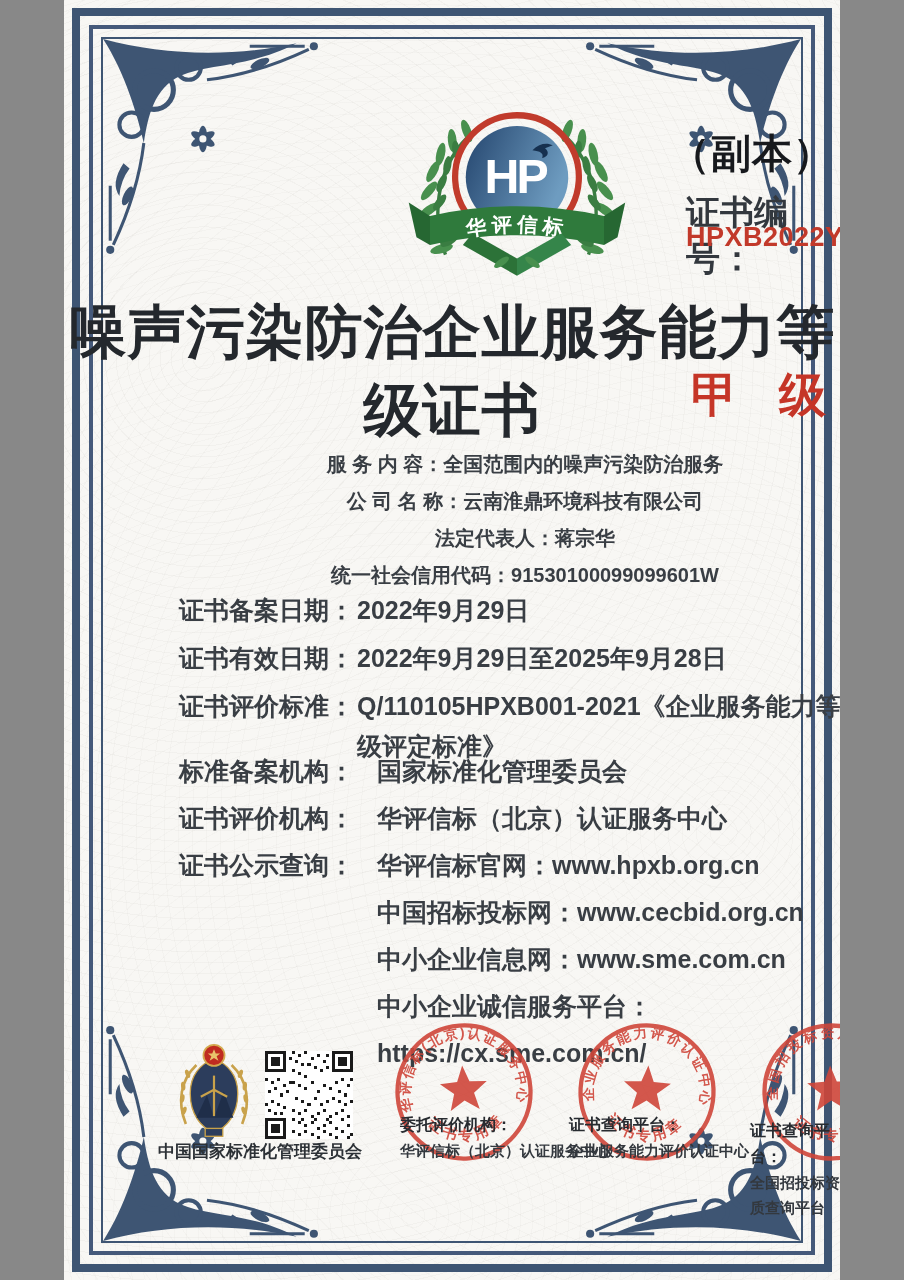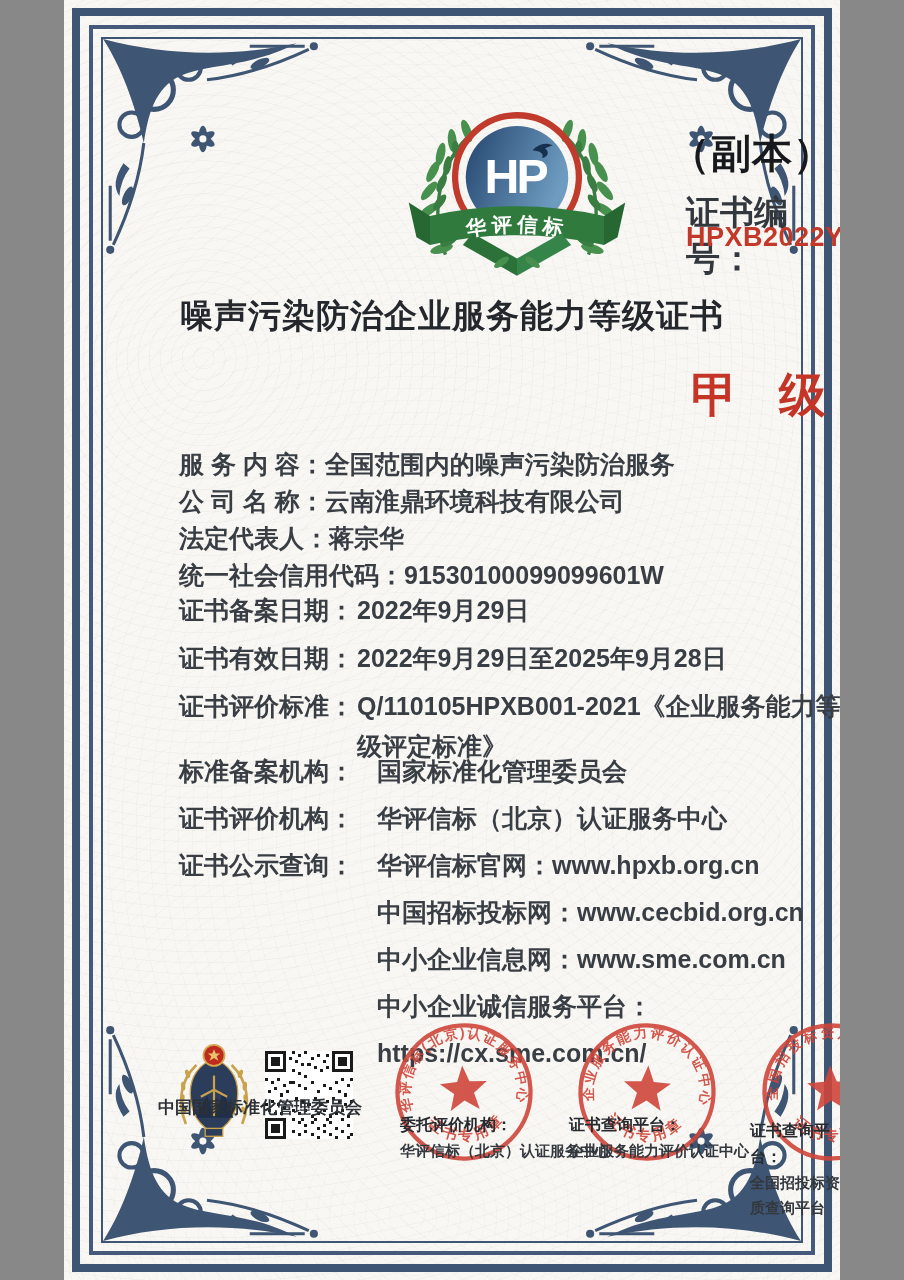--- a/index.html
+++ b/index.html
@@ -21,39 +21,39 @@
   .corner.tr{ right:33px; top:33px; transform:scaleX(-1); }
   .corner.bl{ left:33px;  bottom:33px; transform:scaleY(-1); }
   .corner.br{ right:33px; bottom:33px; transform:scale(-1,-1); }
   
   .logo{ position:absolute; left:337px; top:88px; width:232px; height:194px; }
   .copy-label{ position:absolute; left:606px; top:126px; font-size:40px; font-weight:900; color:#17191d; letter-spacing:1px; }
   .certno-label{ position:absolute; left:622px; top:190px; font-size:34px; font-weight:800; color:#33383e; }
   .certno-value{ position:absolute; left:622px; top:222px; font-size:27px; font-weight:800; color:#c2392a; letter-spacing:.5px; }
   
   .title-main{ position:absolute; left:0; right:0; top:294px; text-align:center;
-    font-size:33px; font-weight:900; color:#24282d; letter-spacing:1px; }
+    font-size:58px; font-weight:900; color:#24282d; letter-spacing:1px; }
   .title-grade{ position:absolute; left:0; right:0; top:364px; text-align:right;
     font-size:47px; font-weight:900; color:#c53527; letter-spacing:14px; text-indent:14px; }
   
   .info{ position:absolute; left:115px; width:692px; color:#393e44; }
   .block1{ top:446px; }
-  .block1 .row{ line-height:37px; font-size:25px; font-weight:700; }
+  .block1 .row{ line-height:37px; font-size:20px; font-weight:700;text-align:center; }
   .block2{ top:590px; }
   .block3{ top:748px; }
   .block2 .row, .block3 .row{ display:flex; font-size:25px; font-weight:700; }
   .block2 .row{ line-height:40px; margin-bottom:8px; }
   .block3 .row{ line-height:47px;gap:20px; }
   .block2 .lbl, .block3 .lbl{ flex:none; width:178px; white-space:nowrap; }
   .block2 .val{ max-width:492px; }
   .val, .lbl{ color:#393e44; }
   
   .emblem{ position:absolute; left:106px; top:1040px; width:88px; height:102px; }
   .qr{ position:absolute; left:201px; top:1051px; width:88px; height:88px; }
-  .emblem-caption{ position:absolute; left:88px; top:1096px; width:216px; text-align:center;
+  .emblem-caption{ position:absolute; left:88px; top:1140px; width:216px; text-align:center;
     font-size:17px; font-weight:700; color:#2c3136; }
   .stamp{ position:absolute; width:152px; height:152px; opacity:.9; z-index:2; }
   .stamp.s1{ left:324px; top:1016px; transform:rotate(-4deg); }
   .stamp.s2{ left:507px; top:1016px; transform:rotate(3deg); }
   .stamp.s3{ left:691px; top:1016px; transform:rotate(-2deg); }
   .stamp-label{ position:absolute; z-index:3; }
   .stamp-label .l1{ font-size:16px; font-weight:800; color:#272b30; line-height:26px; }
   .stamp-label .l2{ font-size:15px; font-weight:700; color:#33383e; line-height:25px; }
   .sl1{ left:336px; top:1112px; }
   .sl2{ left:505px; top:1112px; }

